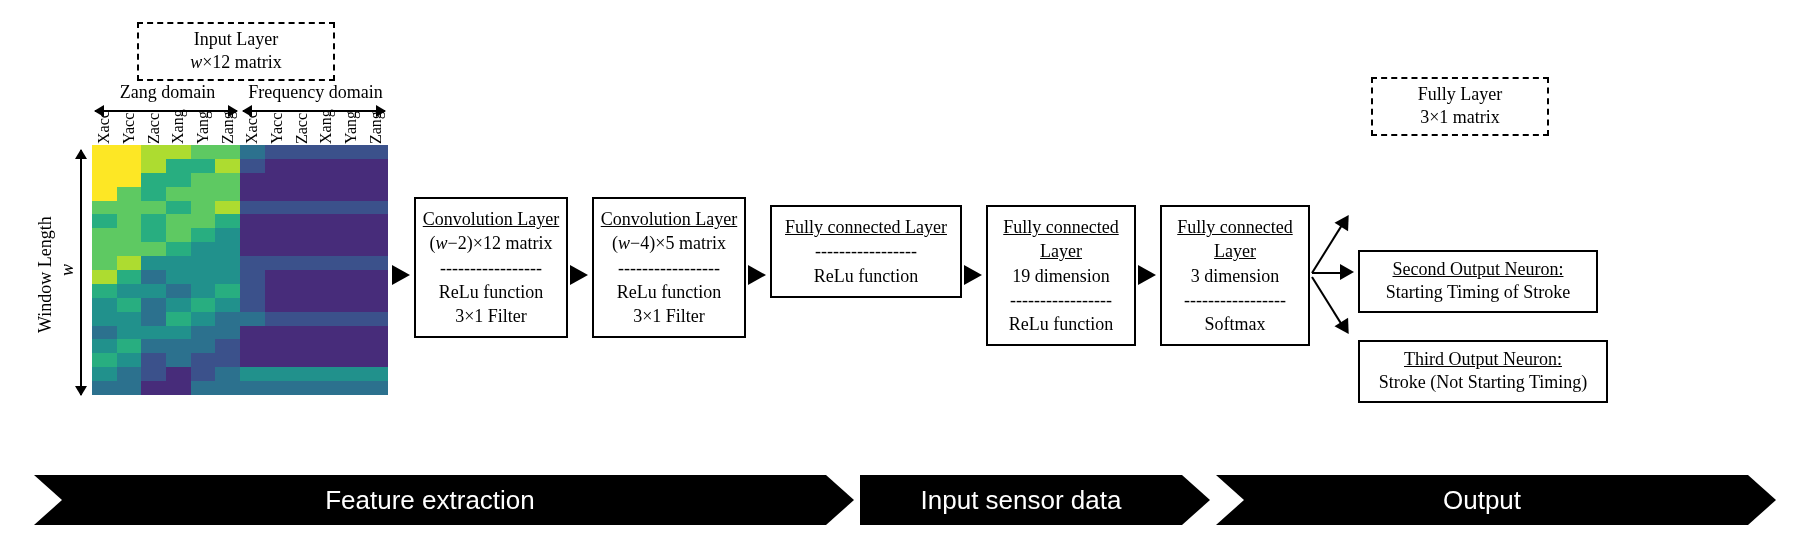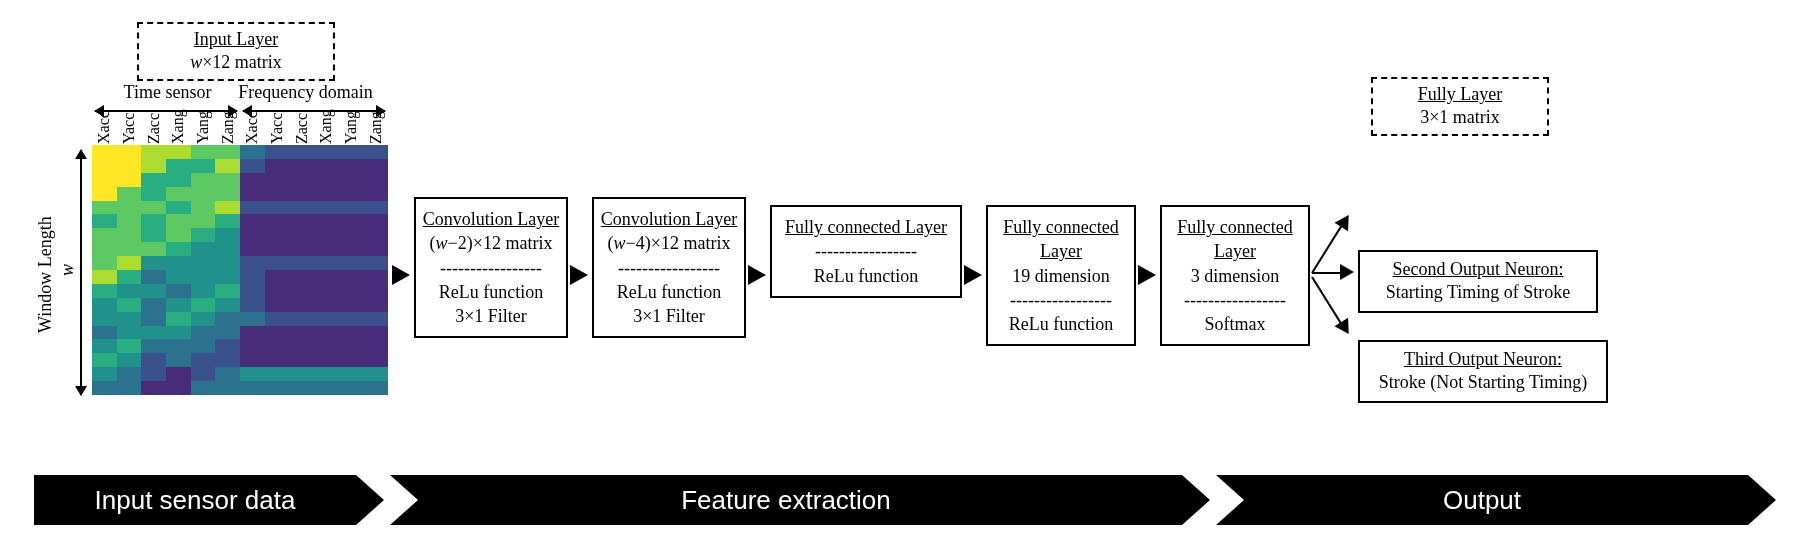--- a/index.html
+++ b/index.html
@@ -20,21 +20,21 @@
   
   .dashed-box {
     position: absolute;
     border: 2px dashed #000;
     text-align: center;
     padding: 4px 10px;
     font-size: 18px;
     line-height: 1.3;
     background: #fff;
   }
-  .dashed-box .u { text-decoration: underline; }
+  .dashed-box .u { }
 
   
   .layer-box {
     position: absolute;
     border: 2px solid #000;
     text-align: center;
     padding: 8px 6px;
     font-size: 18px;
     line-height: 1.35;
     background: #fff;
@@ -210,24 +210,24 @@
   <div class="dashed-box" style="left:137px; top:22px; width:198px;">
     <div class="u">Input Layer</div>
     <div><span class="it">w</span><span>×12 matrix</span></div>
   </div>
 
   <div class="dashed-box" style="left:1371px; top:77px; width:178px;">
     <div class="u">Fully Layer</div>
     <div>3×1 matrix</div>
   </div>
 
-  <div class="domain-label" style="left:100px; top:82px; width:135px;">Time sensor</div>
+  <div class="domain-label" style="left:100px; top:82px; width:135px;">Zang domain</div>
   <div class="domain-arrow-h" style="left:95px; top:110px; width:142px;"></div>
 
-  <div class="domain-label" style="left:228px; top:82px; width:155px;">Frequency domain</div>
+  <div class="domain-label" style="left:238px; top:82px; width:155px;">Frequency domain</div>
   <div class="domain-arrow-h" style="left:243px; top:110px; width:142px;"></div>
 
   <div class="chan-labels" style="left:92px; top:118px; height:26px;">
     <span>Xacc</span>
     <span>Yacc</span>
     <span>Zacc</span>
     <span>Xang</span>
     <span>Yang</span>
     <span>Zang</span>
     <span>Xacc</span>
@@ -470,21 +470,21 @@
     <div><span>(</span><span class="it">w</span><span>−2)×12 matrix</span></div>
     <div class="sep">-----------------</div>
     <div>ReLu function</div>
     <div>3×1 Filter</div>
   </div>
 
   <div class="h-arrow" style="left:570px; top:265px;"></div>
 
   <div class="layer-box" style="left:592px; top:197px; width:154px;">
     <div class="u">Convolution Layer</div>
-    <div><span>(</span><span class="it">w</span><span>−4)×12 matrix</span></div>
+    <div><span>(</span><span class="it">w</span><span>−4)×5 matrix</span></div>
     <div class="sep">-----------------</div>
     <div>ReLu function</div>
     <div>3×1 Filter</div>
   </div>
 
   <div class="h-arrow" style="left:748px; top:265px;"></div>
 
   <div class="layer-box" style="left:770px; top:205px; width:192px;">
     <div class="u">Fully connected Layer</div>
     <div class="sep">-----------------</div>
@@ -521,30 +521,30 @@
   <div class="out-box" style="left:1358px; top:340px; width:250px;">
     <div class="u">Third Output Neuron:</div>
     <div>Stroke (Not Starting Timing)</div>
   </div>
   <div class="out-box" style="left:1358px; top:250px; width:240px;">
     <div class="u">Second Output Neuron:</div>
     <div>Starting Timing of Stroke</div>
   </div>
 
   <div class="chevron-row">
-    <div class="chevron" style="width:350px;">
-      <div class="body" style="left:0; right:28px;"></div>
-      <div class="tip"></div>
-      <div class="label">Input sensor data</div>
-    </div>
     <div class="chevron" style="width:820px;">
       <div class="body" style="left:0; right:28px;"></div>
       <div class="notch-white"></div>
       <div class="tip"></div>
       <div class="label">Feature extraction</div>
+    </div>
+    <div class="chevron" style="width:350px;">
+      <div class="body" style="left:0; right:28px;"></div>
+      <div class="tip"></div>
+      <div class="label">Input sensor data</div>
     </div>
     <div class="chevron" style="width:560px;">
       <div class="body" style="left:0; right:28px;"></div>
       <div class="notch-white"></div>
       <div class="tip"></div>
       <div class="label">Output</div>
     </div>
   </div>
 
 </div>

